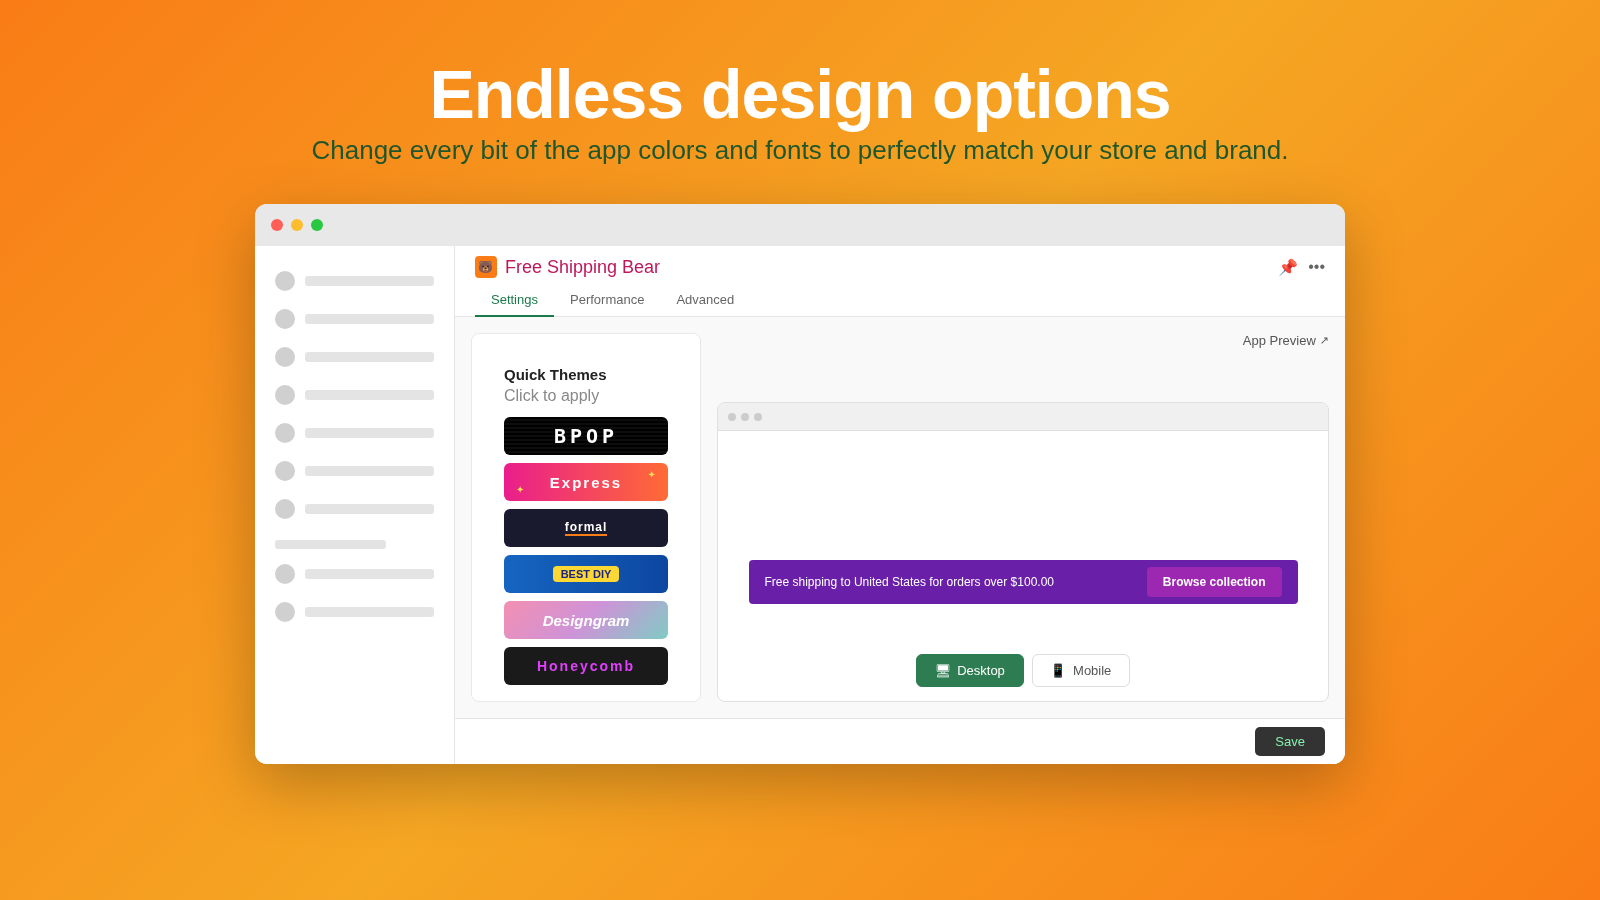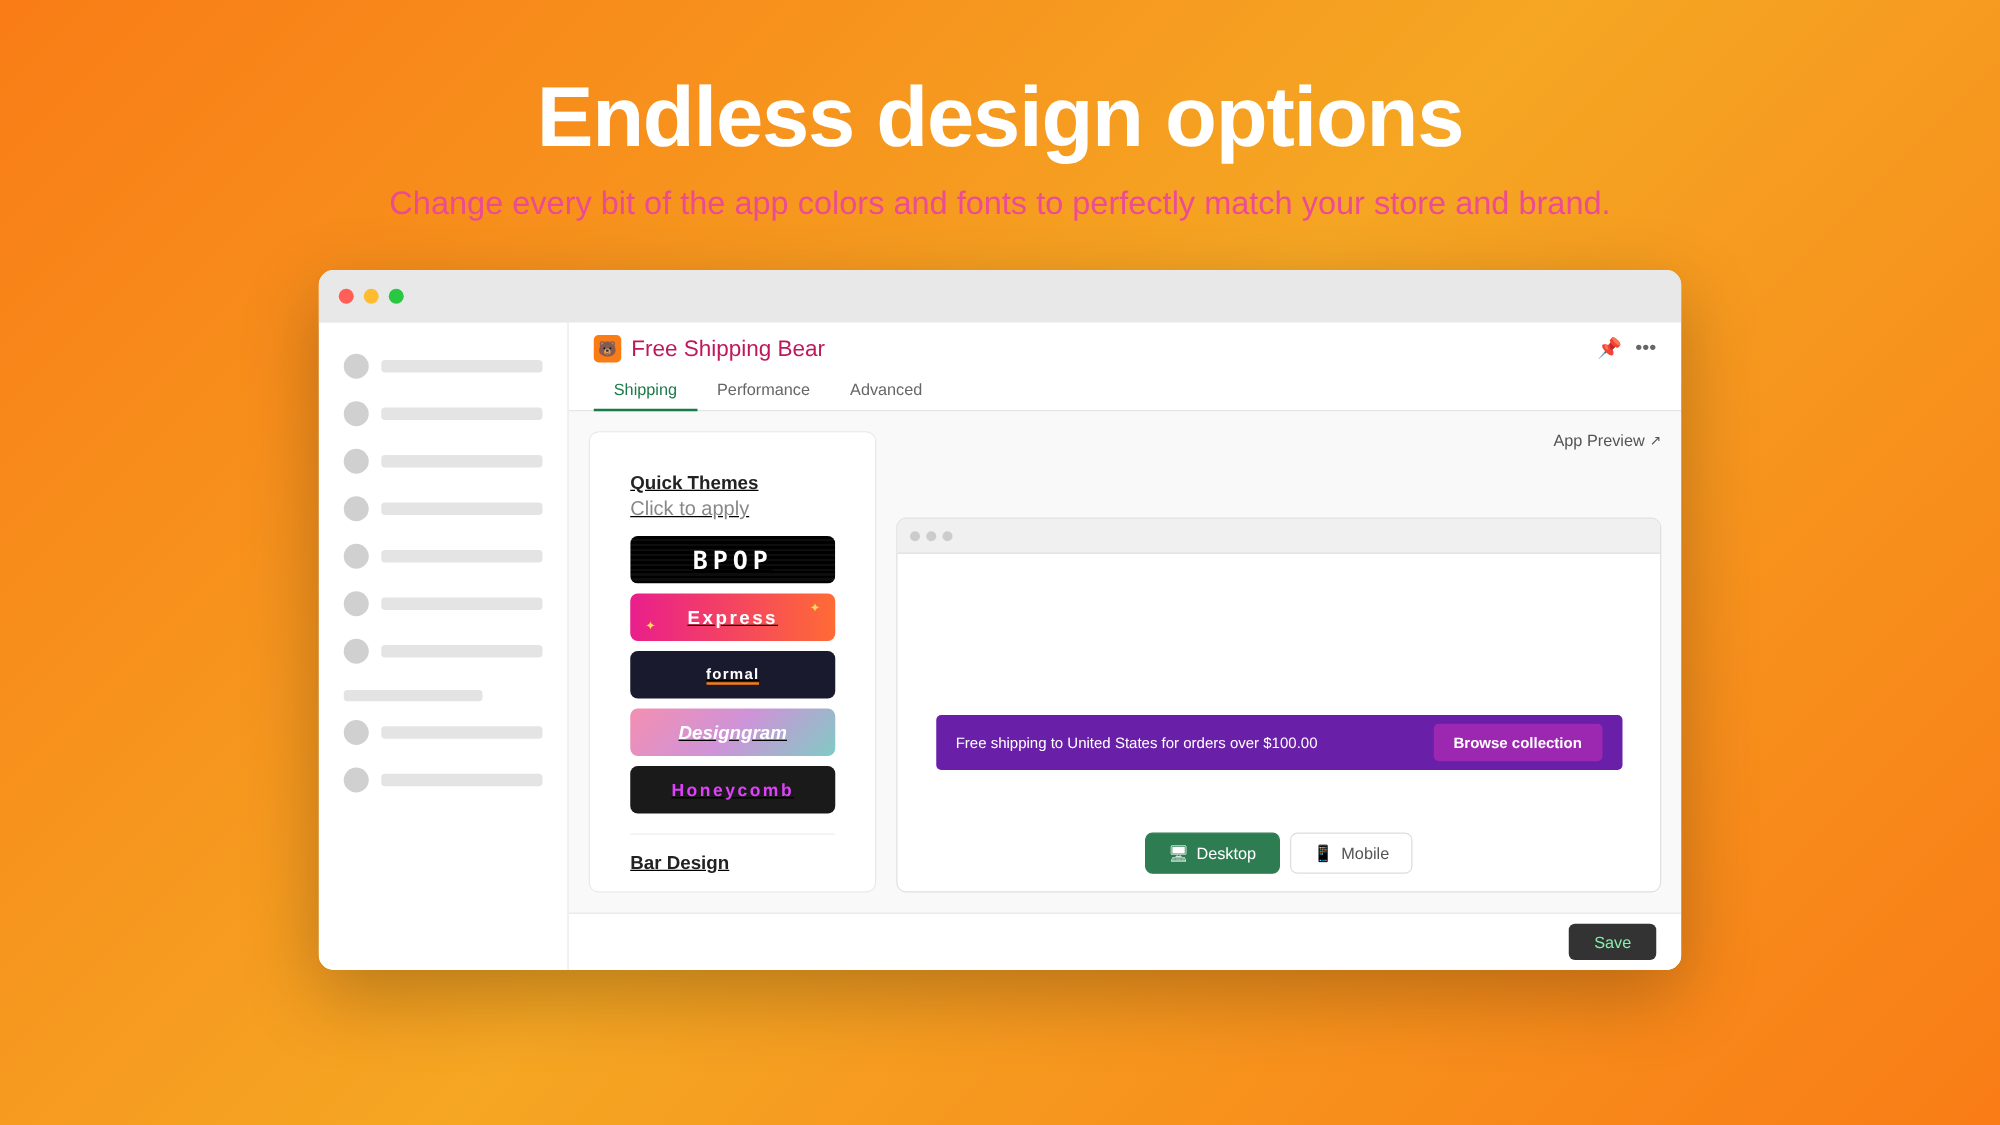--- a/index.html
+++ b/index.html
@@ -17,24 +17,24 @@
     .hero-title {
       color: #fff;
       font-size: 68px;
       font-weight: 900;
       margin-top: 55px;
       text-align: center;
       letter-spacing: -1px;
     }
 
     .hero-subtitle {
-      color: #ec4899;
+      color: #14532d;
       font-size: 26px;
       font-weight: 400;
-      margin-top: 14px;
+      margin-top: 2px;
       text-align: center;
       opacity: 0.95;
     }
 
     
     .browser-window {
       width: 1090px;
       height: 560px;
       background: #f2f2f2;
       border-radius: 12px;
@@ -207,21 +207,20 @@
 
     
     .left-panel {
       width: 230px;
       flex-shrink: 0;
       background: #fff;
       border-radius: 8px;
       padding: 32px;
       border: 1px solid #e8e8e8;
       overflow-y: auto;
-      text-decoration: underline;
     }
 
     .panel-title {
       font-size: 15px;
       font-weight: 700;
       color: #222;
       margin-bottom: 4px;
     }
 
     .panel-subtitle {
@@ -537,21 +536,21 @@
           <div class="app-title-left">
             <div class="app-icon">🐻</div>
             <span class="app-title-text">Free Shipping Bear</span>
           </div>
           <div class="app-title-right">
             <span class="icon-btn">📌</span>
             <span class="icon-btn">•••</span>
           </div>
         </div>
         <div class="app-tabs">
-          <div class="tab active">Shipping</div>
+          <div class="tab active">Settings</div>
           <div class="tab">Performance</div>
           <div class="tab">Advanced</div>
         </div>
       </div>
 
       <div class="content-area">
 
         <div class="left-panel">
           <div class="panel-title">Quick Themes</div>
           <div class="panel-subtitle">Click to apply</div>
@@ -563,20 +562,23 @@
           <div class="theme-item theme-express" style="position:relative;">
             <span class="theme-express-text">Express</span>
             <span class="sparkle" style="right:12px; top:6px;">✦</span>
             <span class="sparkle" style="left:12px; bottom:6px;">✦</span>
           </div>
 
           <div class="theme-item theme-formal">
             <span class="theme-formal-text theme-formal-underline">formal</span>
           </div>
 
+          <div class="theme-item theme-bestdiy">
+            <span class="theme-bestdiy-badge">BEST DIY</span>
+          </div>
 
           <div class="theme-item theme-designgram">
             <span class="theme-designgram-text">Designgram</span>
           </div>
 
           <div class="theme-item theme-honeycomb">
             <span class="theme-honeycomb-text">Honeycomb</span>
           </div>
 
           <div class="bar-design-section">

